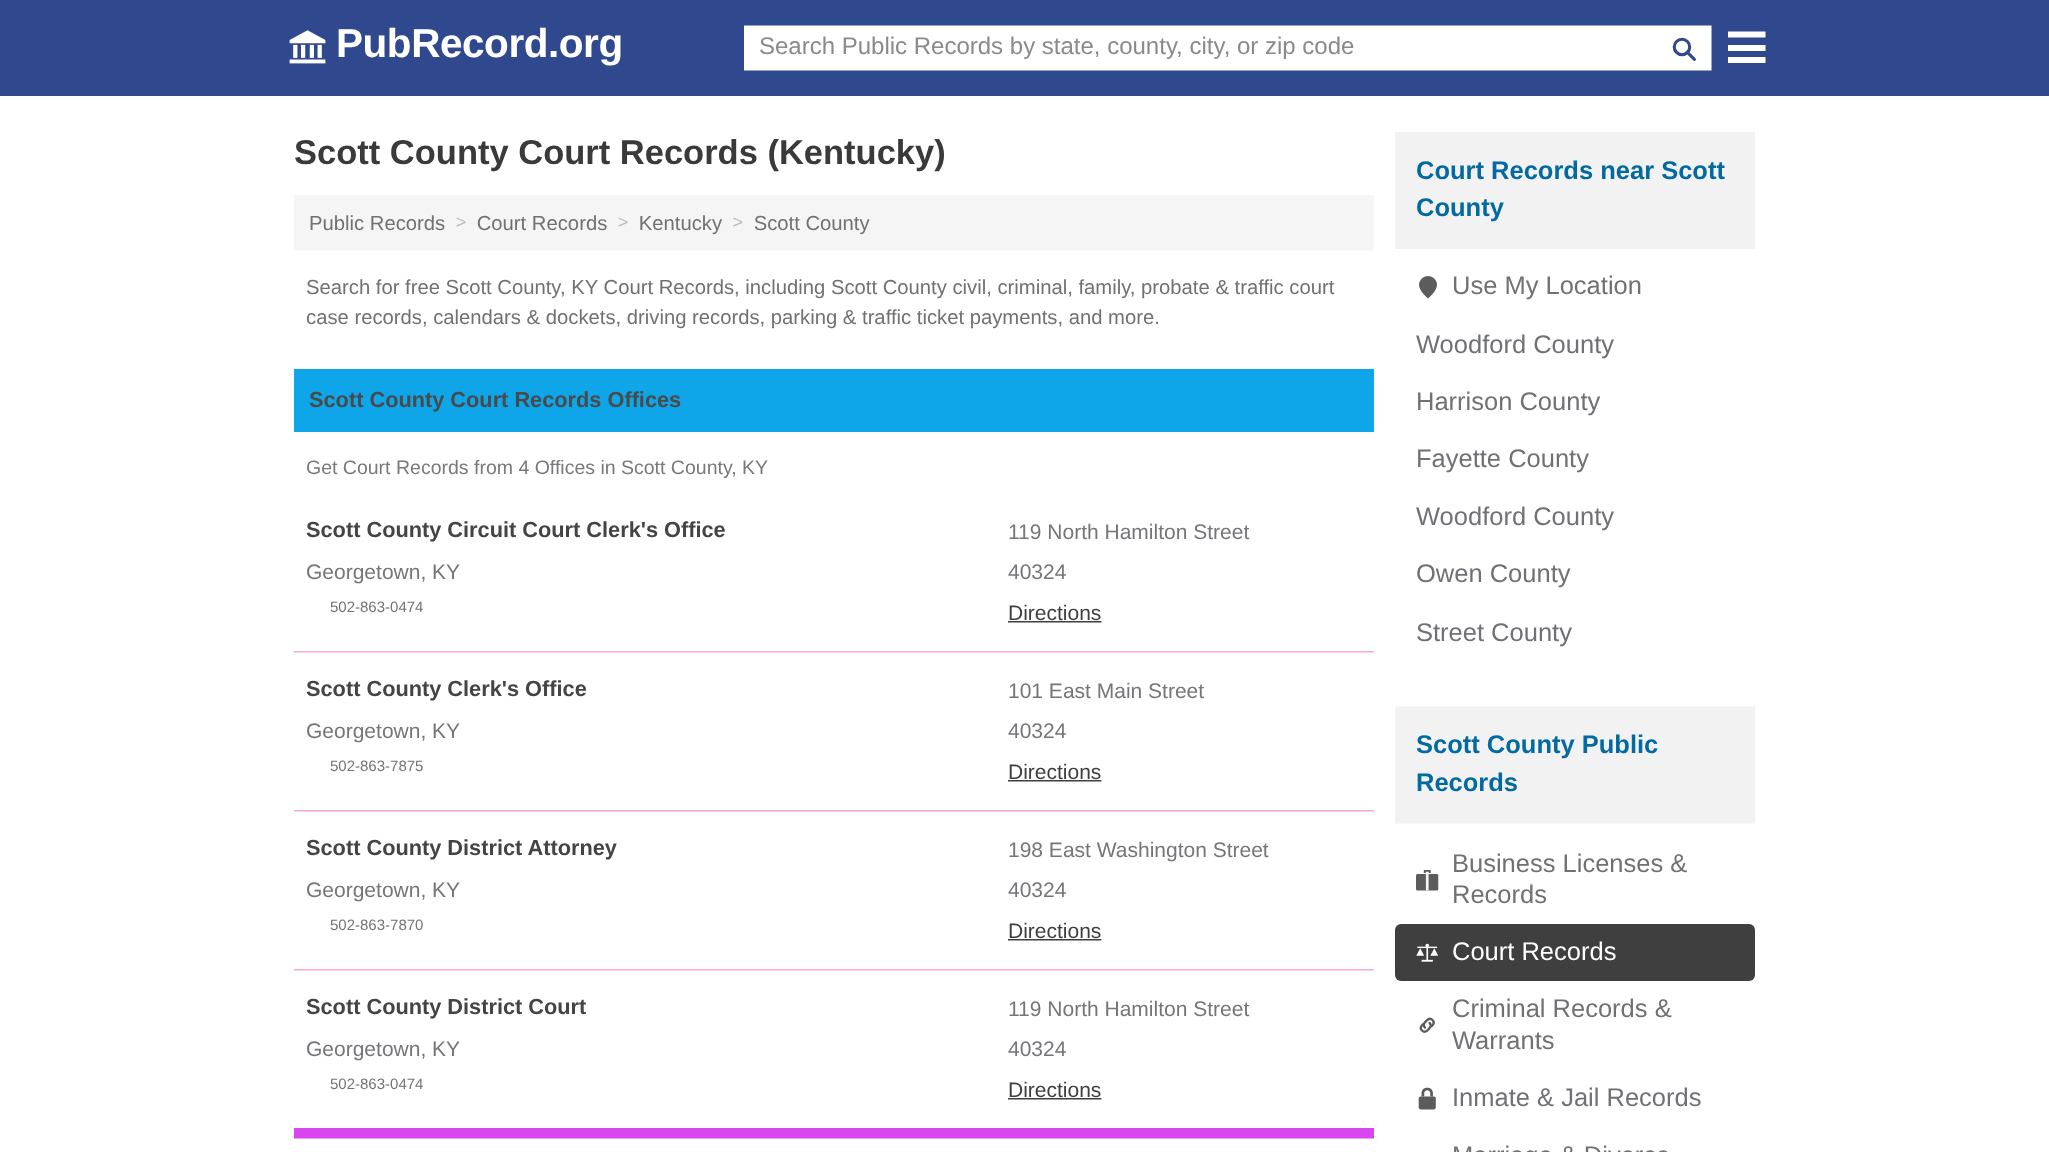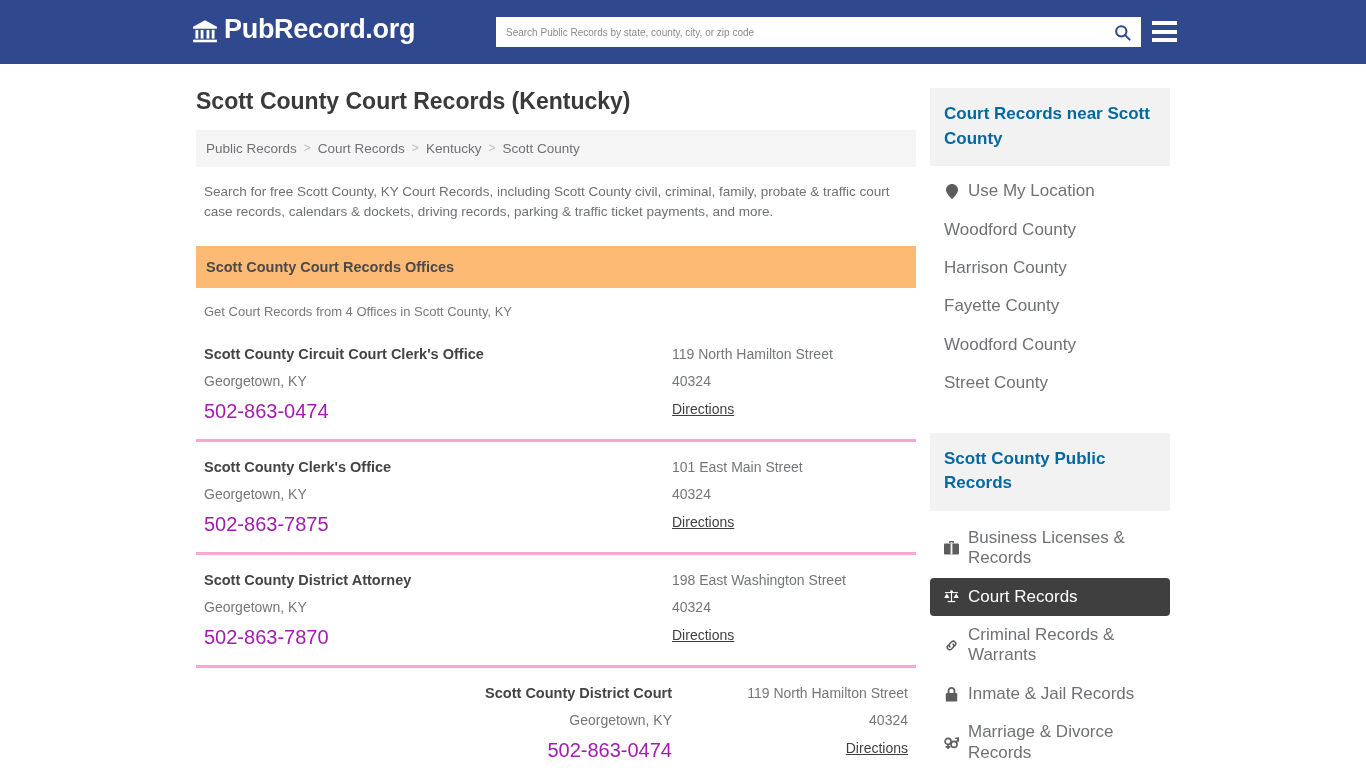--- a/index.html
+++ b/index.html
@@ -52,21 +52,21 @@
     background: #ffffff;
     display: flex;
     align-items: center;
   }
   .search-input {
     flex: 1;
     height: 100%;
     border: none;
     outline: none;
     padding: 0 10px;
-    font-size: 10px;
+    font-size: 16px;
     font-family: "Liberation Sans", sans-serif;
     color: #0f172a;
     background: transparent;
   }
   .search-input::placeholder { color: #8a8a8a; }
   .search-btn {
     width: 38px;
     height: 100%;
     border: none;
     background: transparent;
@@ -137,56 +137,57 @@
     font-size: 12px;
   }
   .intro {
     font-size: 13.5px;
     color: #6f7174;
     line-height: 1.52;
     padding: 15px 8px 0 8px;
   }
 
   .section-head {
-    background: #fdba74;
+    background: #0ea5e9;
     padding: 13px 10px;
     font-size: 14.5px;
     font-weight: bold;
     color: #4a4a4a;
     margin-top: 23px;
   }
   .section-sub {
     font-size: 13px;
     color: #77797c;
     padding: 16px 8px 0 8px;
   }
 
   .office-list { margin-top: 10px; }
   .office-row {
     display: flex;
     padding: 17px 8px 16px 8px;
-    border-bottom: 3px solid #f9a8d4;
-  }
-  .office-row:last-child { border-bottom: 3px solid #d946ef; text-align: right; }
+    border-bottom: 1px solid #f9a8d4;
+  }
+  .office-row:last-child { border-bottom: 7px solid #d946ef; }
   .office-left { width: 468px; flex: none; }
   .office-right { flex: 1; }
   .office-name {
     font-size: 14.5px;
     font-weight: bold;
     color: #444444;
     margin-bottom: 11px;
   }
   .office-city {
     font-size: 14px;
     color: #747679;
     margin-bottom: 11px;
   }
   .office-phone {
-    font-size: 20px;
-    color: #a21caf;
+    font-size: 10px;
+    color: #737373;
+    margin-left: 16px;
   }
   .office-street {
     font-size: 14px;
     color: #747679;
     margin-bottom: 11px;
   }
   .office-zip {
     font-size: 14px;
     color: #747679;
     margin-bottom: 11px;
@@ -379,20 +380,23 @@
         <div class="side-item no-icon">
           <span class="label">Harrison County</span>
         </div>
         <div class="side-item no-icon">
           <span class="label">Fayette County</span>
         </div>
         <div class="side-item no-icon">
           <span class="label">Woodford County</span>
         </div>
         <div class="side-item no-icon">
+          <span class="label">Owen County</span>
+        </div>
+        <div class="side-item no-icon">
           <span class="label">Street County</span>
         </div>
       </div>
 
       <div class="side-head second">Scott County Public Records</div>
 
       <div class="side-list records">
 
         <div class="side-item">
           <span class="s-icon">

